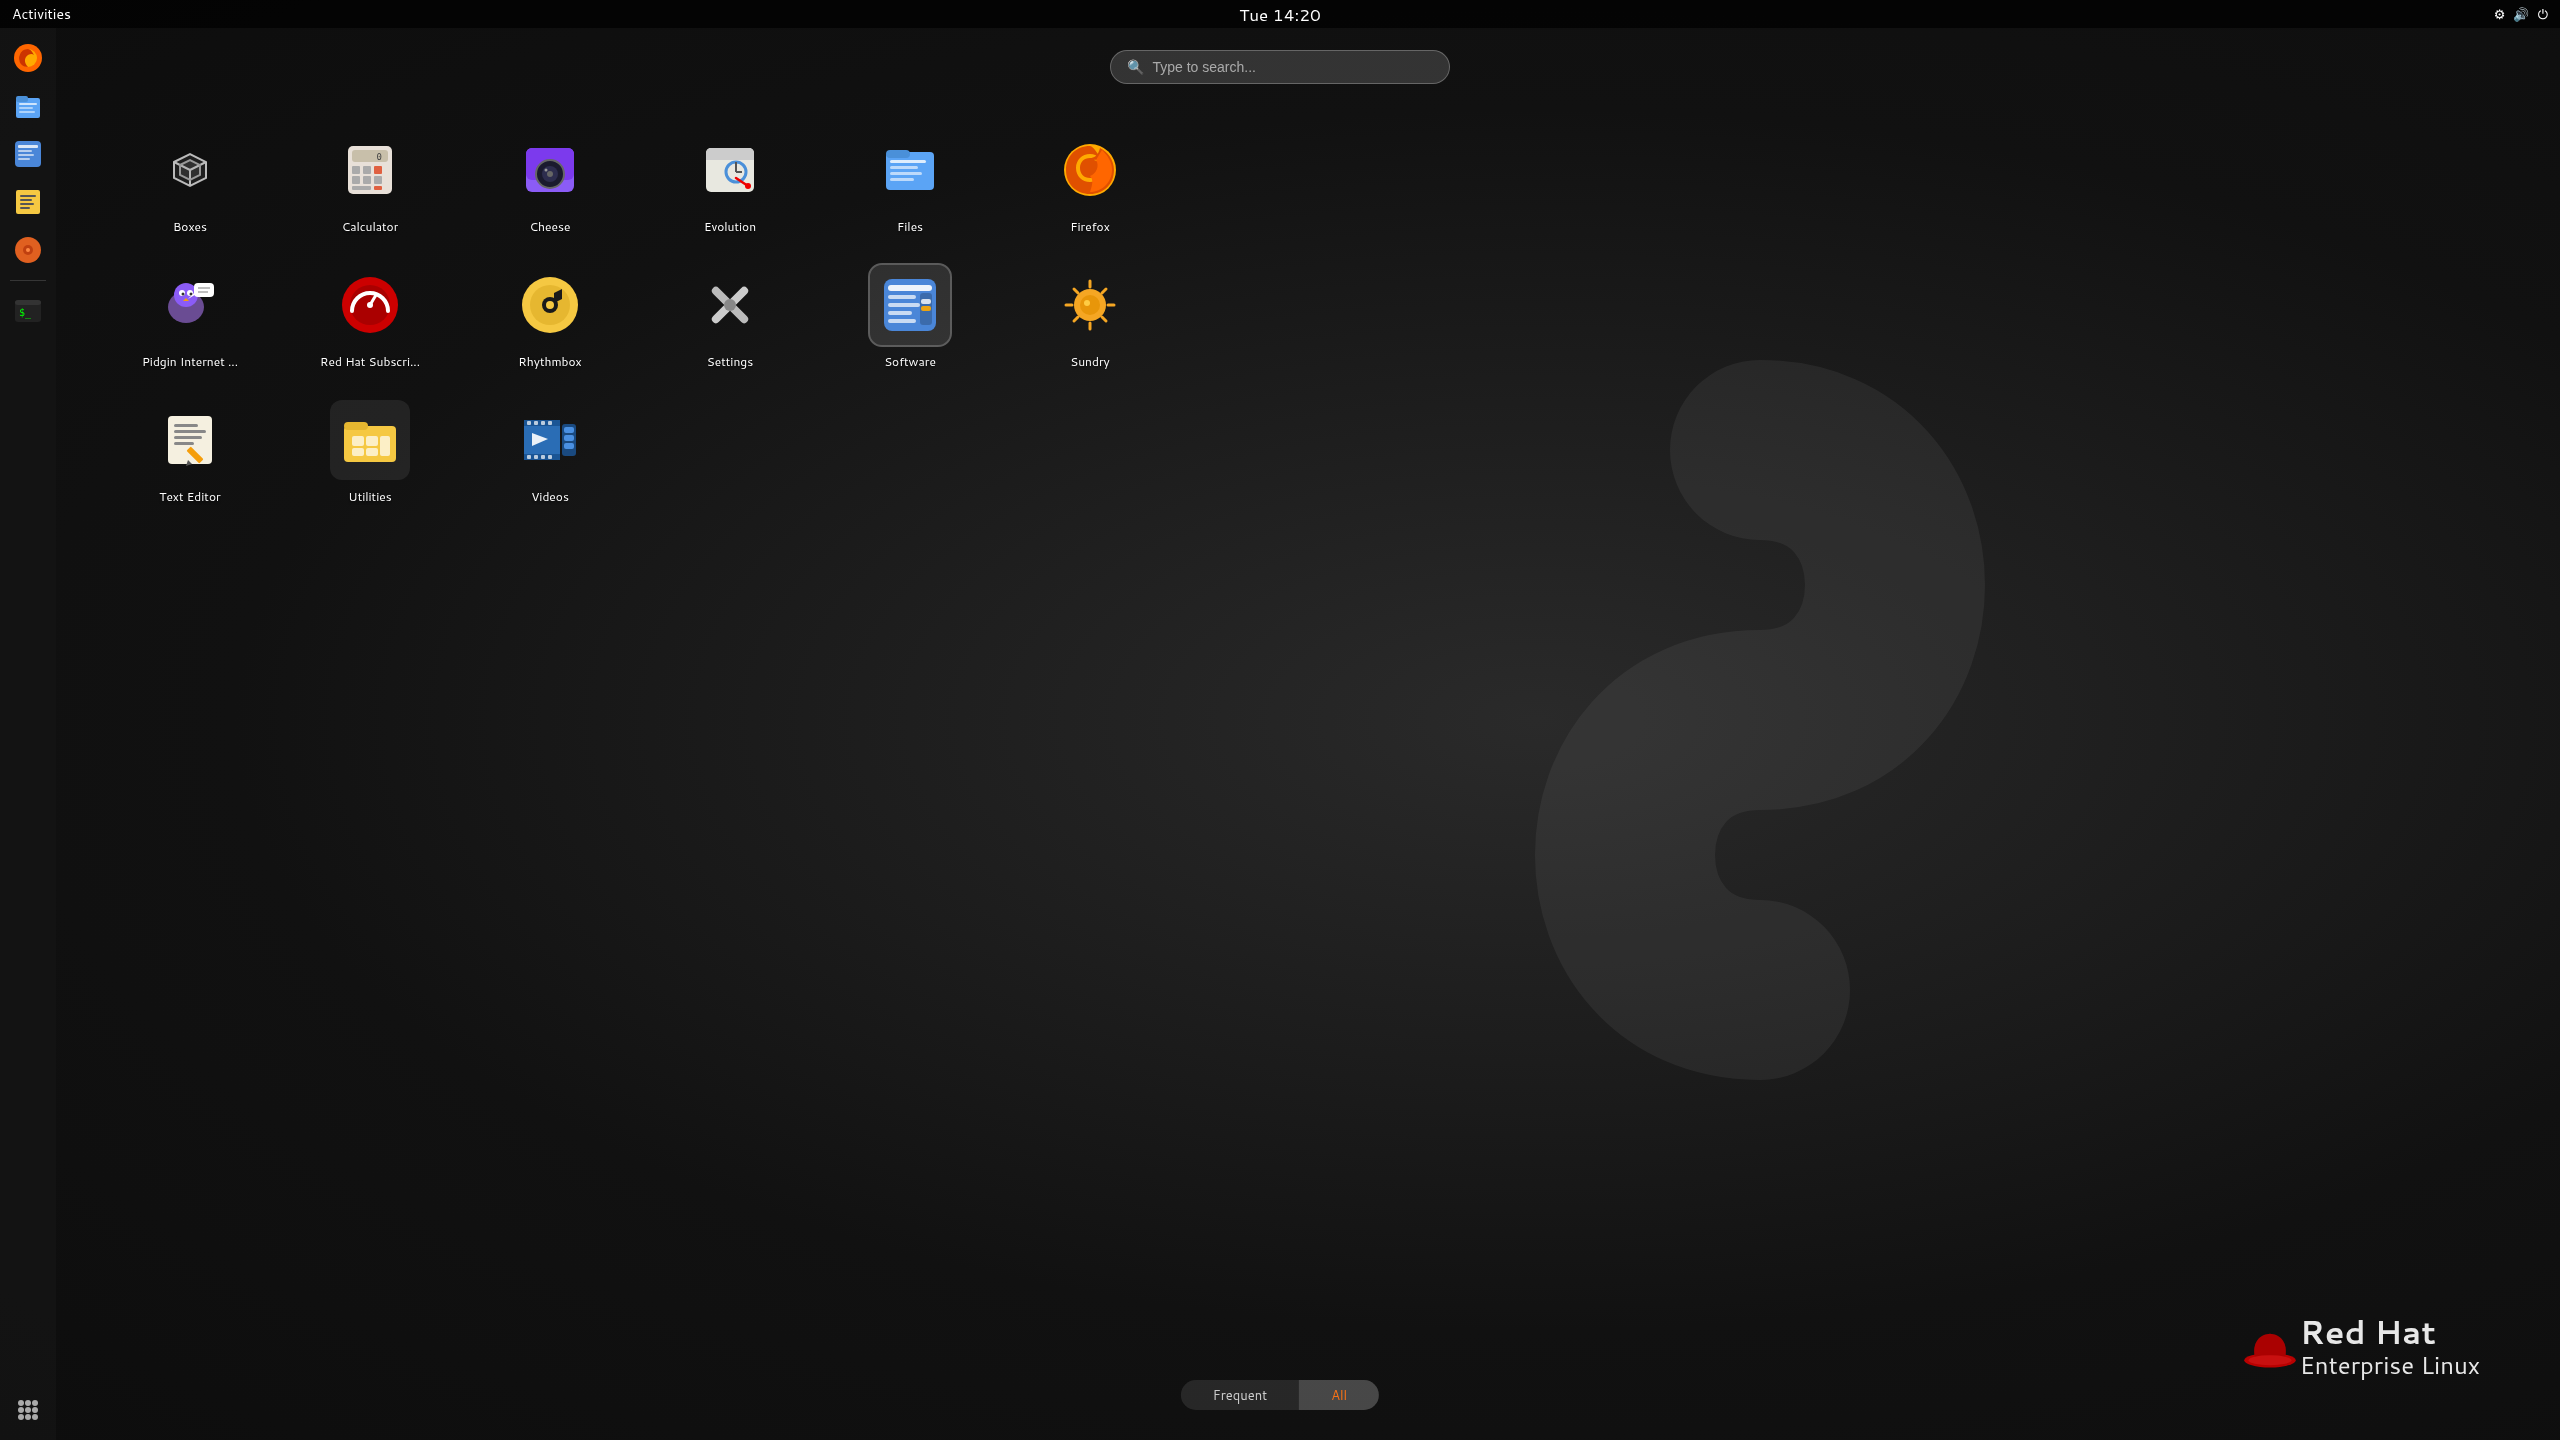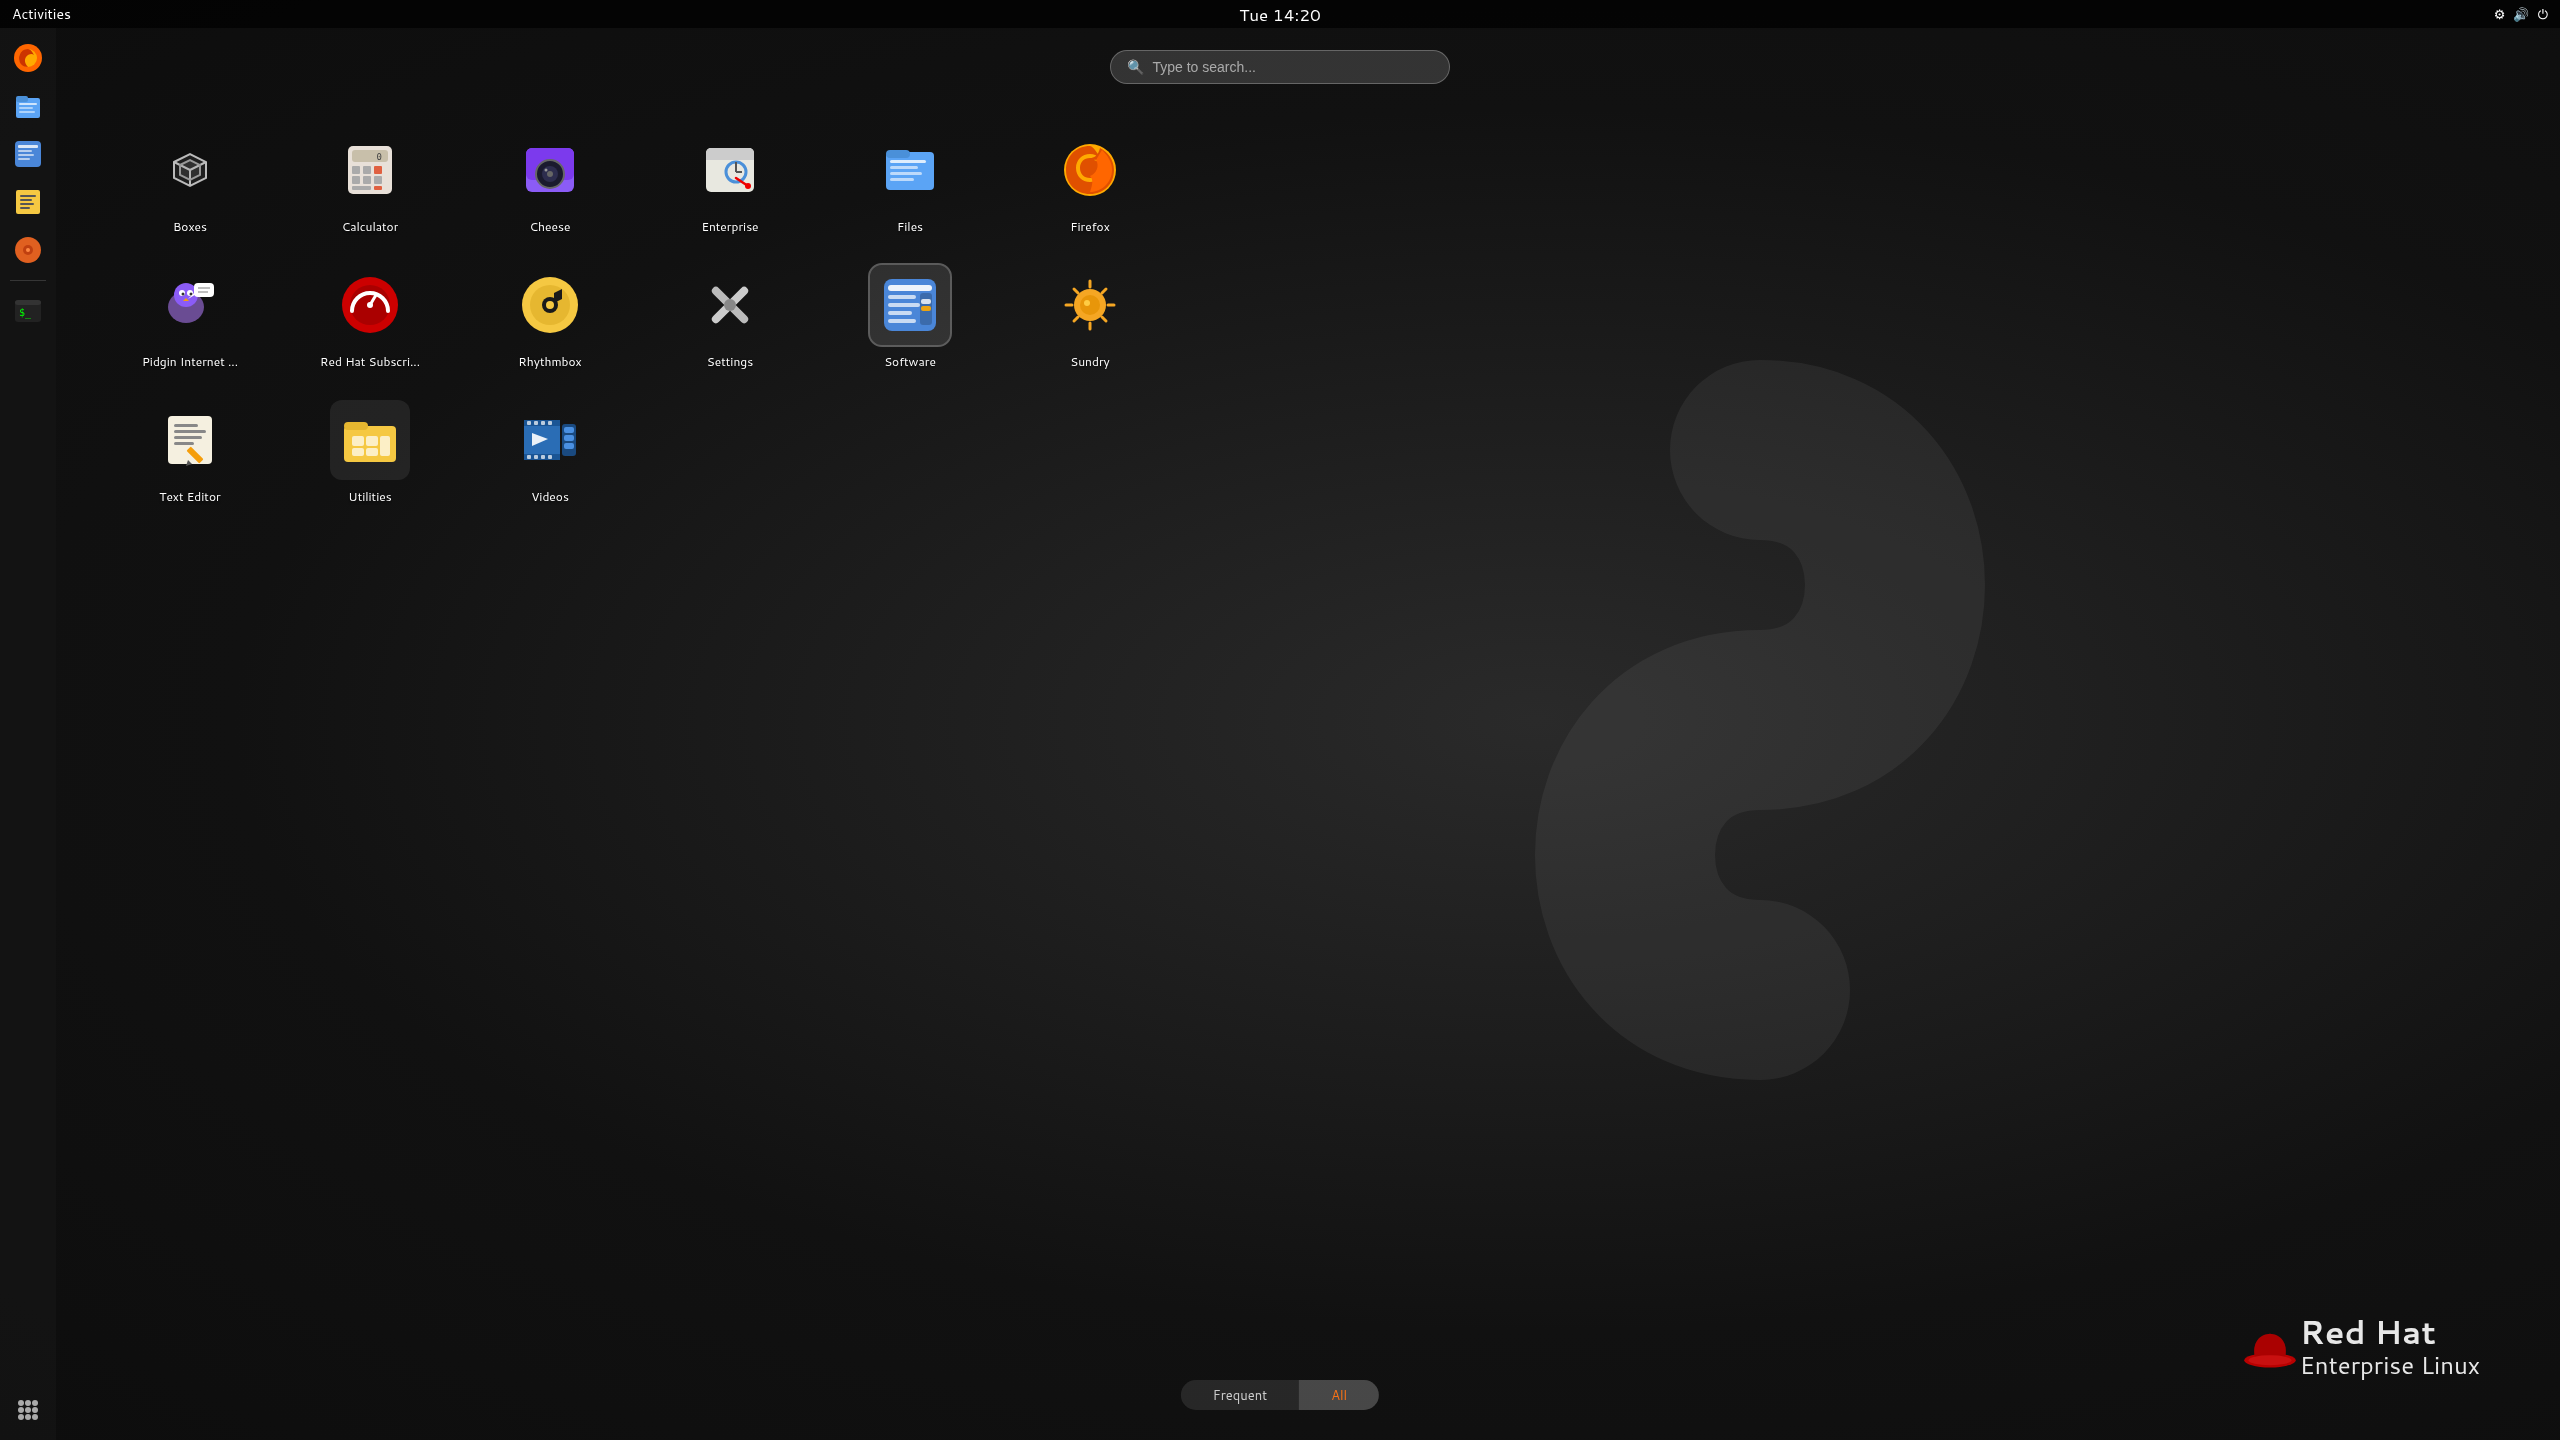--- a/index.html
+++ b/index.html
@@ -427,21 +427,21 @@
           <rect x="8" y="10" width="48" height="44" rx="5" fill="#e8e8e0"></rect>
           <rect x="8" y="10" width="48" height="12" rx="5" fill="#ccc"></rect>
           <rect x="8" y="16" width="48" height="6" fill="#ccc"></rect>
           <circle cx="38" cy="34" r="10" fill="none" stroke="#4a90d9" stroke-width="3"></circle>
           <line x1="38" y1="24" x2="38" y2="34" stroke="#555" stroke-width="2"></line>
           <line x1="38" y1="34" x2="44" y2="34" stroke="#555" stroke-width="2"></line>
           <path d="M38 40 L50 48" stroke="#e00" stroke-width="2.5" stroke-linecap="round"></path>
           <circle cx="50" cy="48" r="3" fill="#e00"></circle>
         </svg>
       </div>
-      <span class="app-label">Enterprise</span>
+      <span class="app-label">Evolution</span>
     </div>
 
     <div class="app-item">
       <div class="app-icon-bg">
         <svg class="app-icon-svg" viewBox="0 0 64 64">
           <rect x="8" y="14" width="48" height="38" rx="4" fill="#5ba4f5"></rect>
           <rect x="8" y="12" width="24" height="8" rx="4" fill="#4a90d9"></rect>
           <rect x="12" y="22" width="36" height="3" rx="1.5" fill="white" opacity="0.8"></rect>
           <rect x="12" y="28" width="28" height="3" rx="1.5" fill="white" opacity="0.6"></rect>
           <rect x="12" y="34" width="32" height="3" rx="1.5" fill="white" opacity="0.6"></rect>

